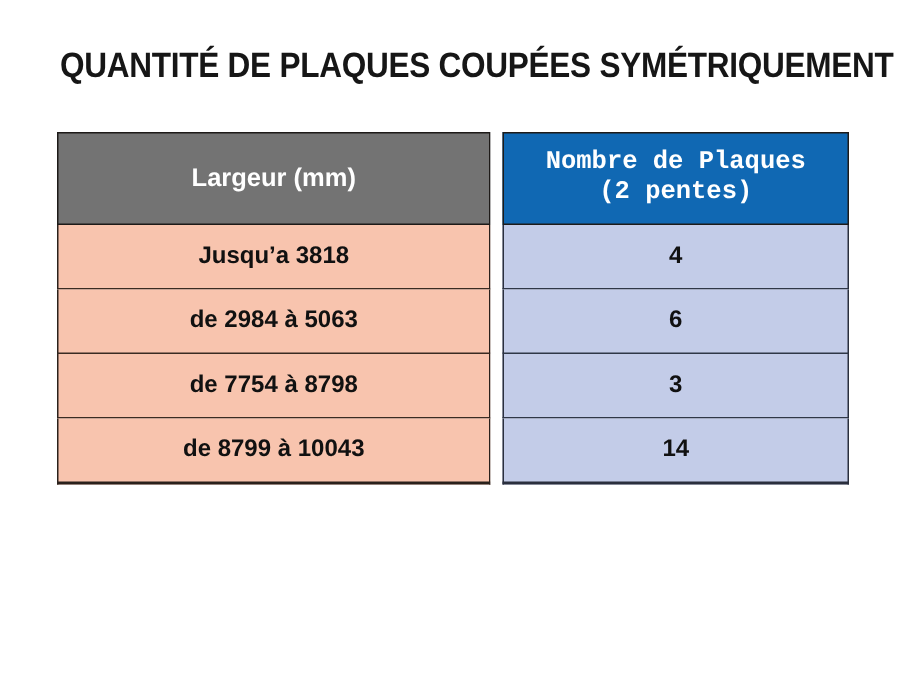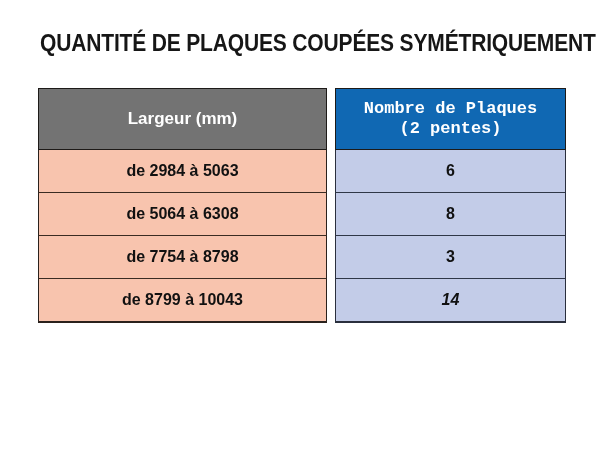--- a/index.html
+++ b/index.html
@@ -110,21 +110,20 @@
   }
   .body-row:first-of-type .cell-width,
   .body-row:first-of-type .cell-count {
     border-top: none;
   }
   .body-row:last-of-type .cell-width {
     border-bottom: 2px solid #2a211c;
   }
   .body-row:last-of-type .cell-count {
     border-bottom: 2px solid #2a2f3d;
-    font-style: italic;
   }
 </style>
 </head>
 <body>
 
 <div class="page">
 
   <div class="page-title">QUANTITÉ DE PLAQUES COUPÉES SYMÉTRIQUEMENT</div>
 
   <table class="data-table">
@@ -135,28 +134,28 @@
         </th>
         <th class="hdr-gutter"></th>
         <th class="hdr-right">
           <span>Nombre de Plaques</span>
           <span class="hdr-line2">(2 pentes)</span>
         </th>
       </tr>
     </thead>
     <tbody>
       <tr class="body-row">
+        <td class="cell-width">Jusqu’a 3818</td>
+        <td class="cell-gutter"></td>
+        <td class="cell-count">4</td>
+      </tr>
+      <tr class="body-row">
         <td class="cell-width">de 2984 à 5063</td>
         <td class="cell-gutter"></td>
         <td class="cell-count">6</td>
-      </tr>
-      <tr class="body-row">
-        <td class="cell-width">de 5064 à 6308</td>
-        <td class="cell-gutter"></td>
-        <td class="cell-count">8</td>
       </tr>
       <tr class="body-row">
         <td class="cell-width">de 7754 à 8798</td>
         <td class="cell-gutter"></td>
         <td class="cell-count">3</td>
       </tr>
       <tr class="body-row">
         <td class="cell-width">de 8799 à 10043</td>
         <td class="cell-gutter"></td>
         <td class="cell-count">14</td>

